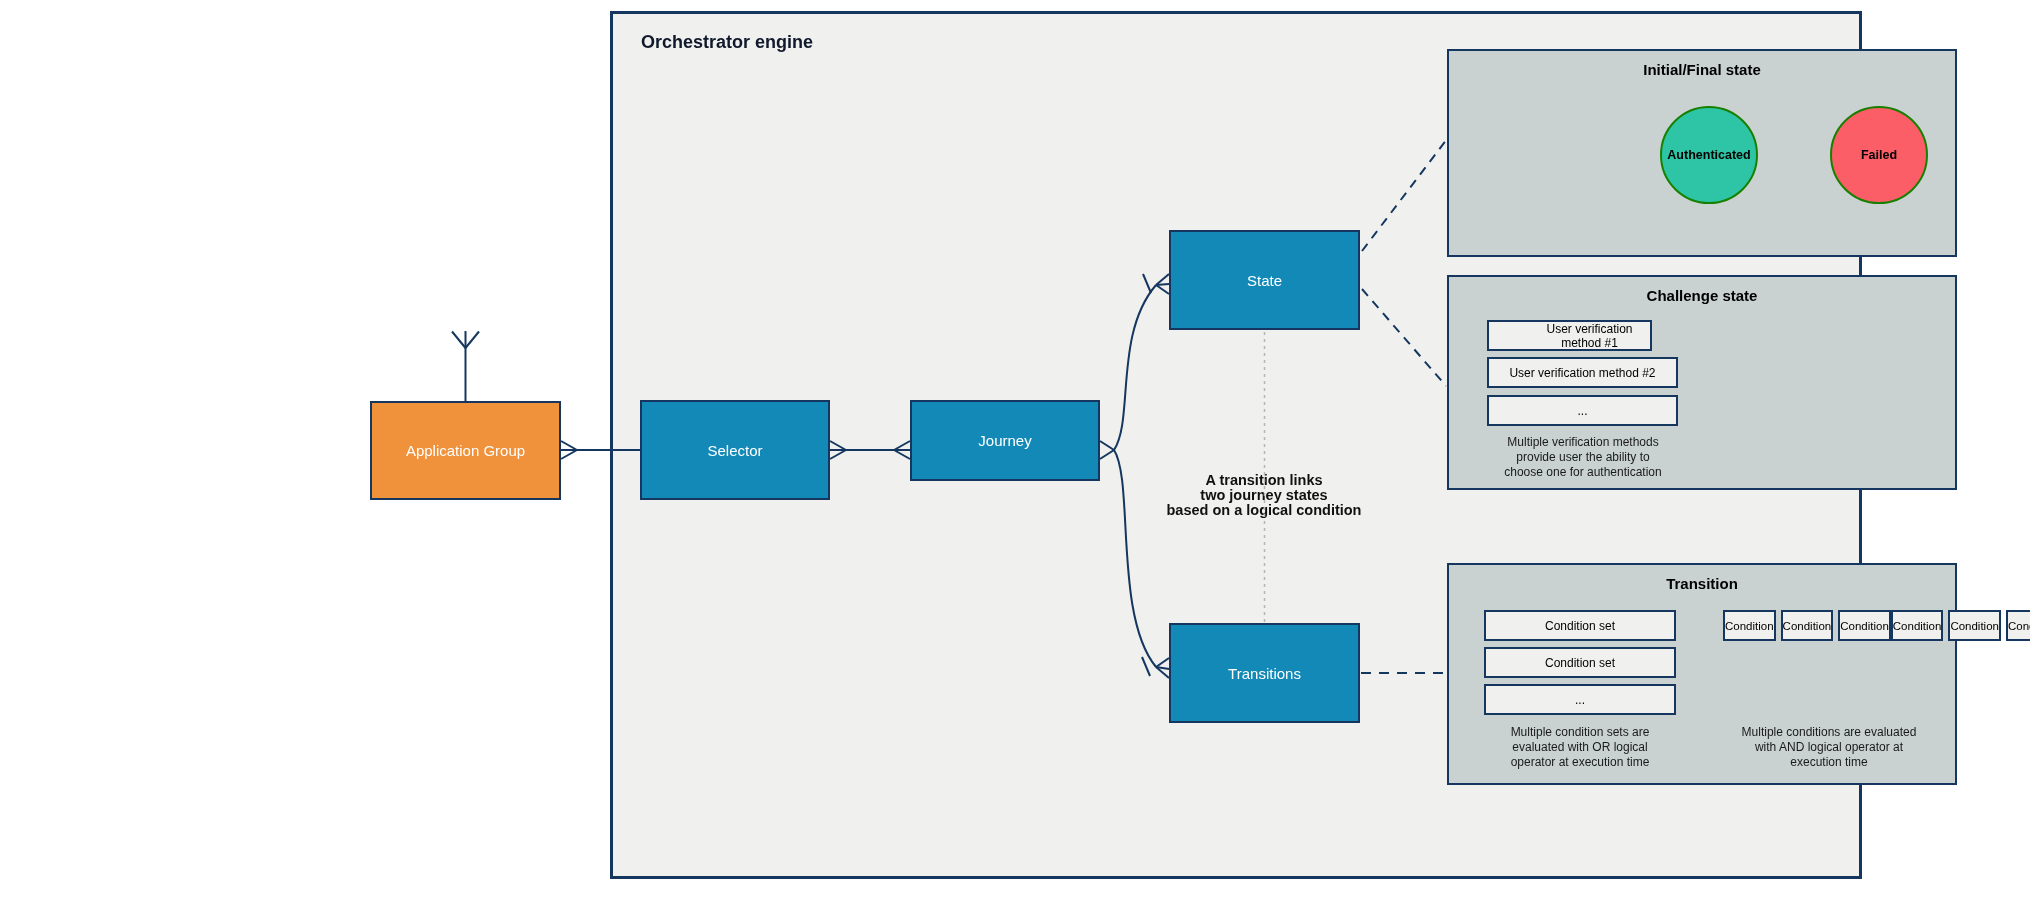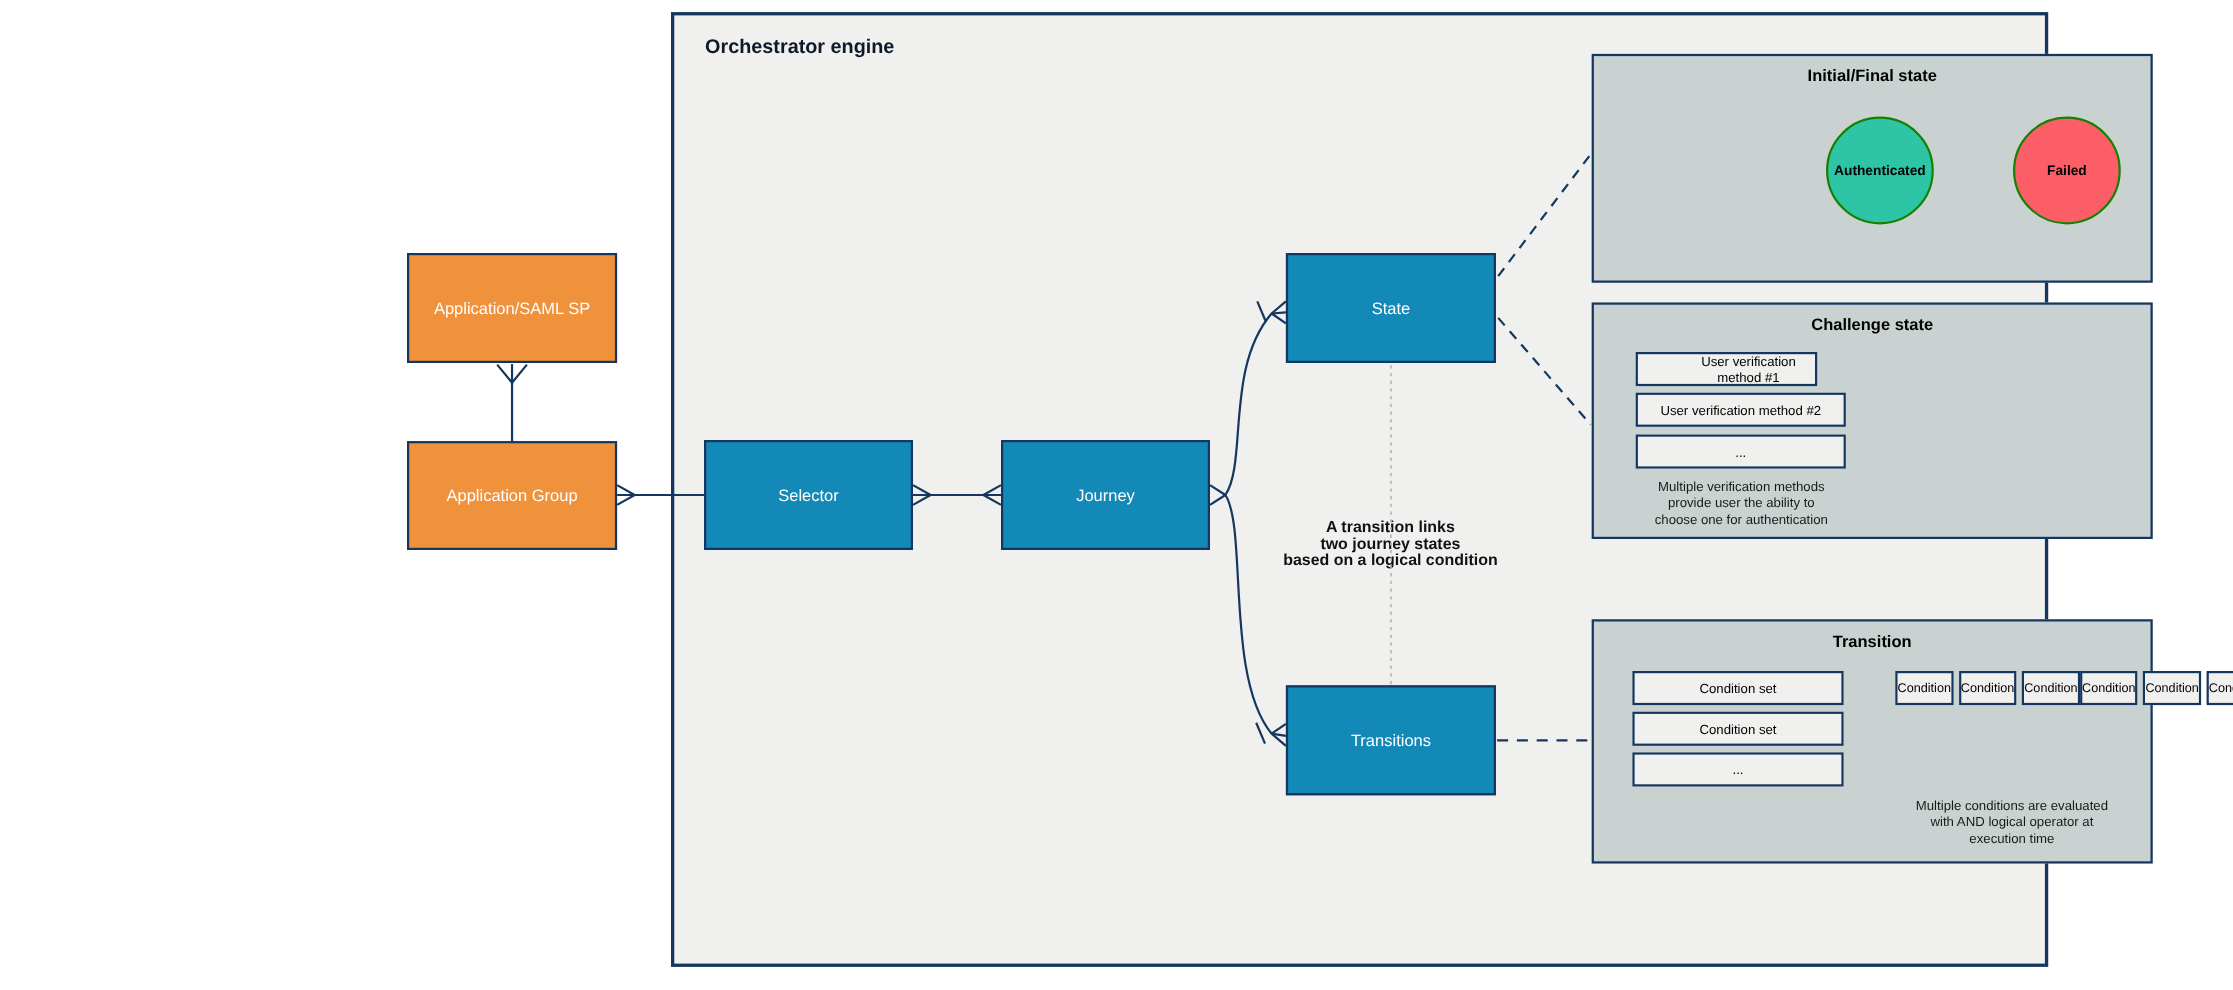--- a/index.html
+++ b/index.html
@@ -43,33 +43,30 @@
 </style>
 </head>
 <body>
 
 <div class="stage">
 
   <div class="container">
     <div class="container-title">Orchestrator engine</div>
   </div>
 
-  <div class="node orange lift" style="left:370px;top:230px;width:191px;height:100px;">
-    <span>Application/SAML SP</span>
-  </div>
 
   <div class="node orange lift" style="left:370px;top:401px;width:191px;height:99px;">
     <span>Application Group</span>
   </div>
 
   <div class="node blue lift" style="left:640px;top:400px;width:190px;height:100px;">
     <span>Selector</span>
   </div>
 
-  <div class="node blue lift" style="left:910px;top:400px;width:190px;height:100px;">
+  <div class="node blue lift" style="left:910px;top:400px;width:190px;height:81px;">
     <span>Journey</span>
   </div>
 
   <div class="node blue lift" style="left:1169px;top:230px;width:191px;height:100px;">
     <span>State</span>
   </div>
 
   <div class="node blue lift" style="left:1169px;top:623px;width:191px;height:100px;">
     <span>Transitions</span>
   </div>
@@ -150,20 +147,25 @@
           </div>
         <div class="cond-cell">
             <span>Condition</span>
           </div>
         <div class="cond-cell">
             <span>Condition</span>
           </div>
       </div>
     </div>
 
+    <div class="caption" style="left:0px;top:160px;width:262px;">
+      <div>Multiple condition sets are</div>
+      <div>evaluated with OR logical</div>
+      <div>operator at execution time</div>
+    </div>
     <div class="caption" style="left:250px;top:160px;width:260px;">
       <div>Multiple conditions are evaluated</div>
       <div>with AND logical operator at</div>
       <div>execution time</div>
     </div>
   </div>
 
   <svg class="connectors" width="2030" height="900" viewBox="0 0 2030 900">
     <g stroke="#14365f" stroke-width="2" fill="none">
 

